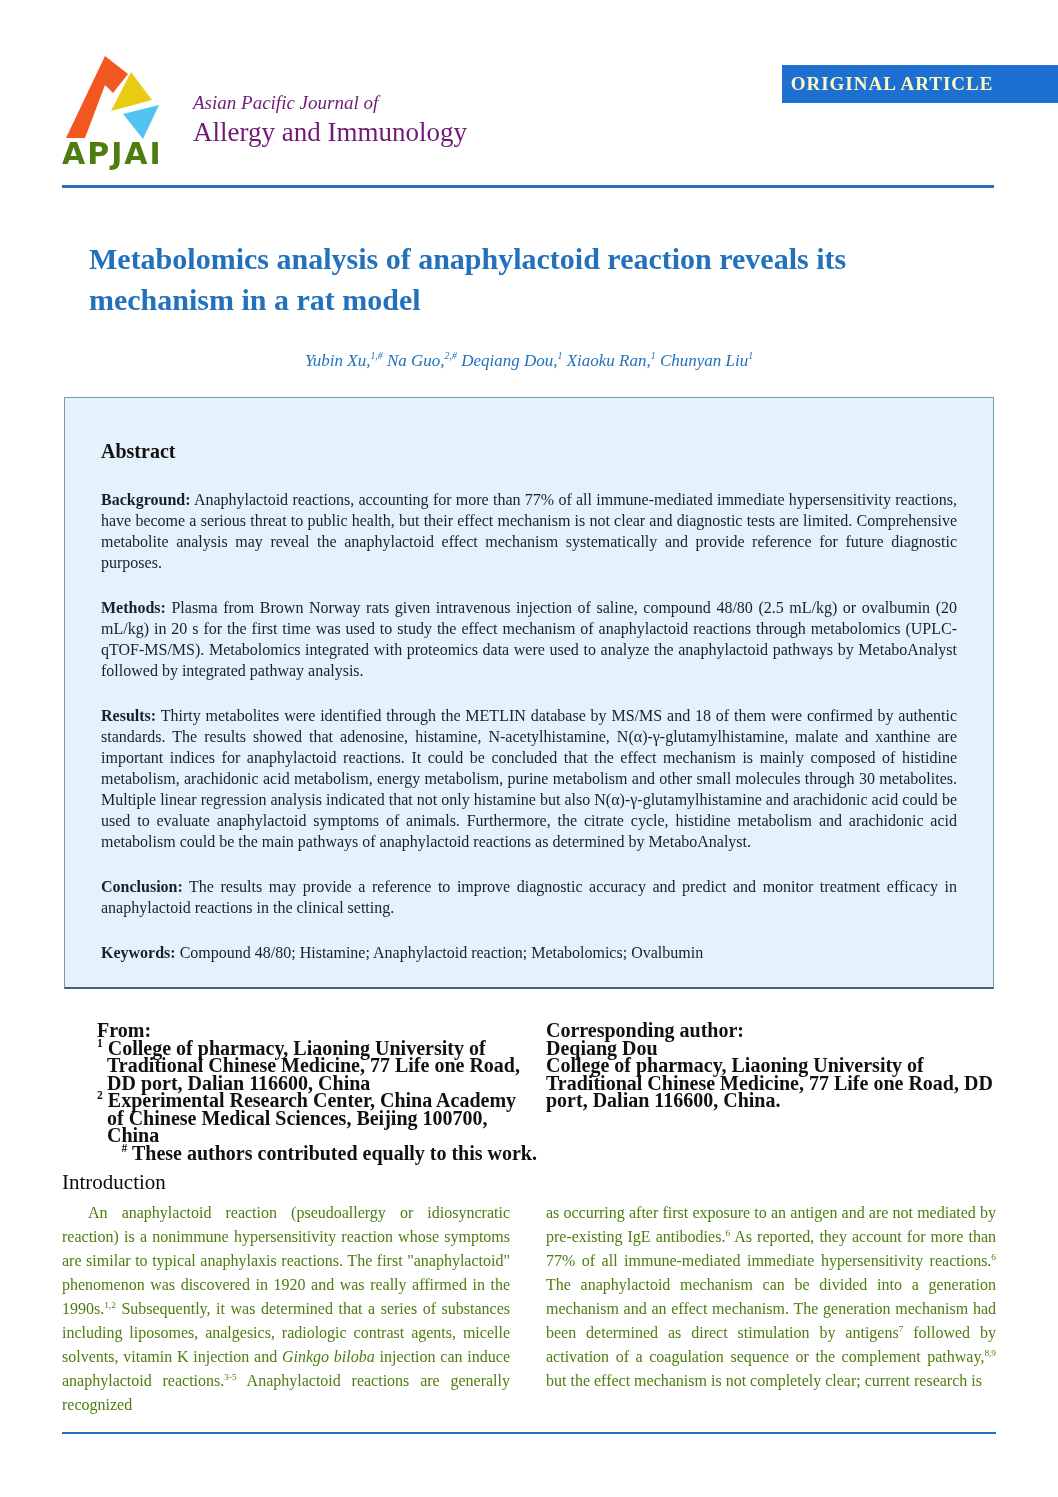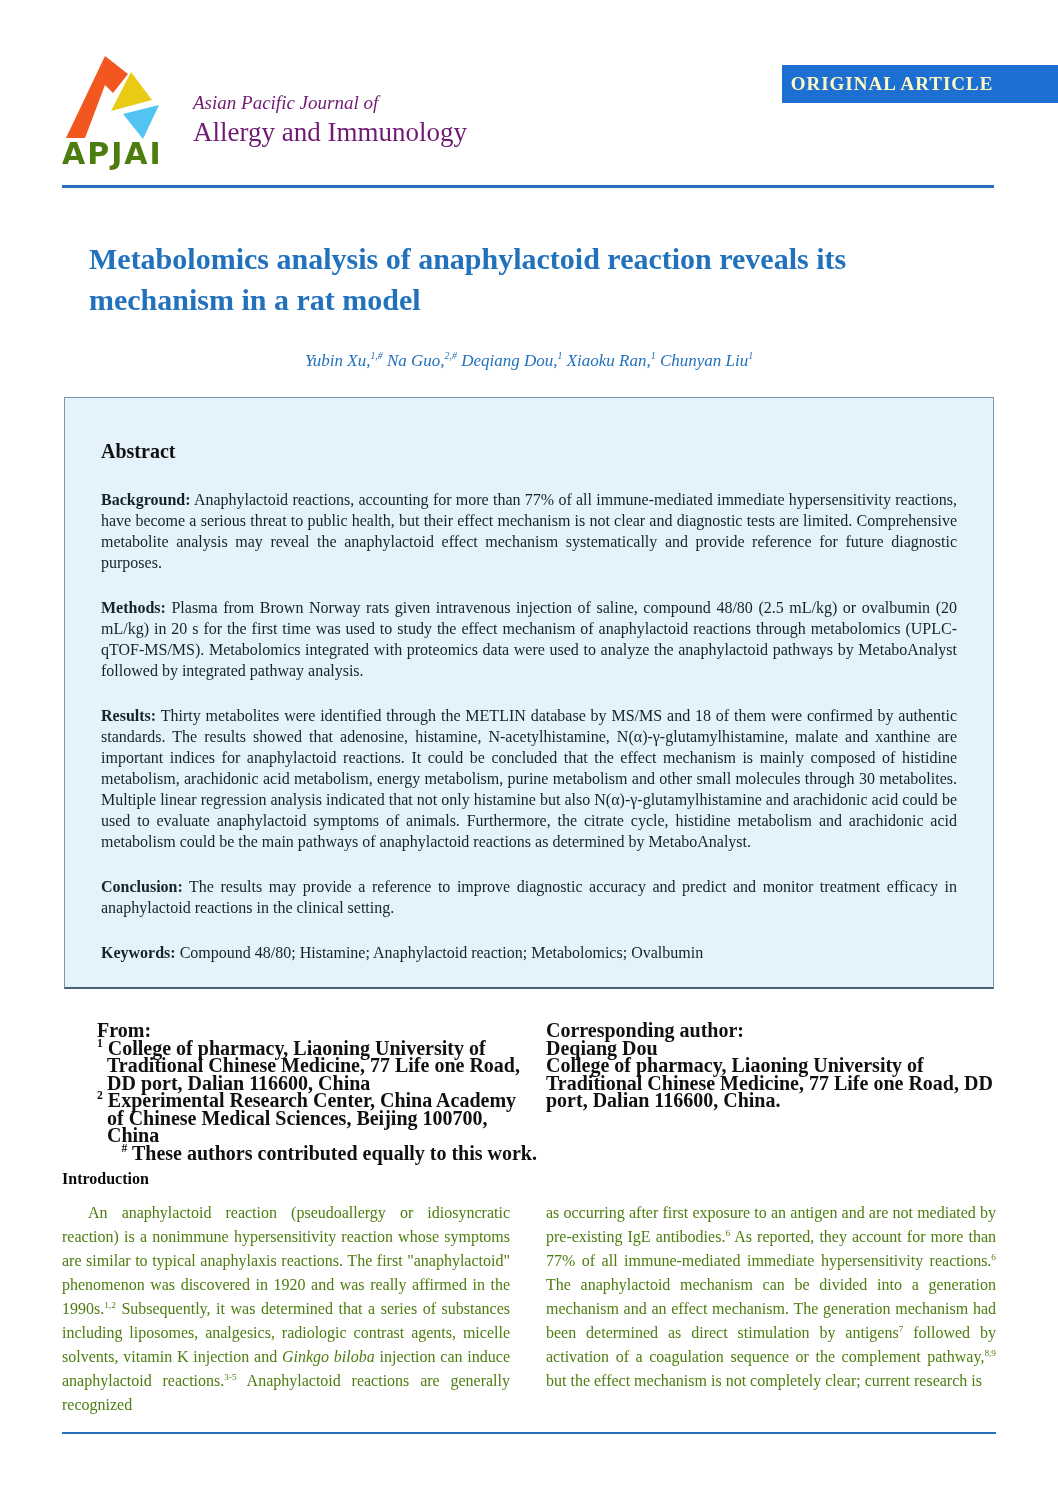--- a/index.html
+++ b/index.html
@@ -55,21 +55,21 @@
   .abstract-box p:last-child{margin-bottom:0;}
 
   
   .affils{position:absolute;top:1022px;font-size:20px;line-height:17.5px;font-weight:bold;color:#101010;}
   .affils-left{left:97px;width:440px;}
   .affils-right{left:546px;width:452px;}
   .affil-item{padding-left:10px;text-indent:-10px;}
   .equal-note{text-align:right;}
 
   
-  .intro-heading{position:absolute;left:62px;top:1170px;font-size:16px;font-weight:bold;color:#0b0b0b;}
+  .intro-heading{position:absolute;left:62px;top:1170px;font-size:21px;font-weight:normal;color:#0b0b0b;}
   .intro-col{
     position:absolute;top:1201px;font-size:16px;line-height:24px;text-align:justify;color:#4d7c0f;
   }
   .col-left{left:62px;width:448px;}
   .col-left{text-indent:26px;}
   .col-right{left:546px;width:450px;}
 
   .footer-rule{position:absolute;left:62px;top:1432px;width:934px;height:2px;background:#2470be;}
 </style>
 </head>

